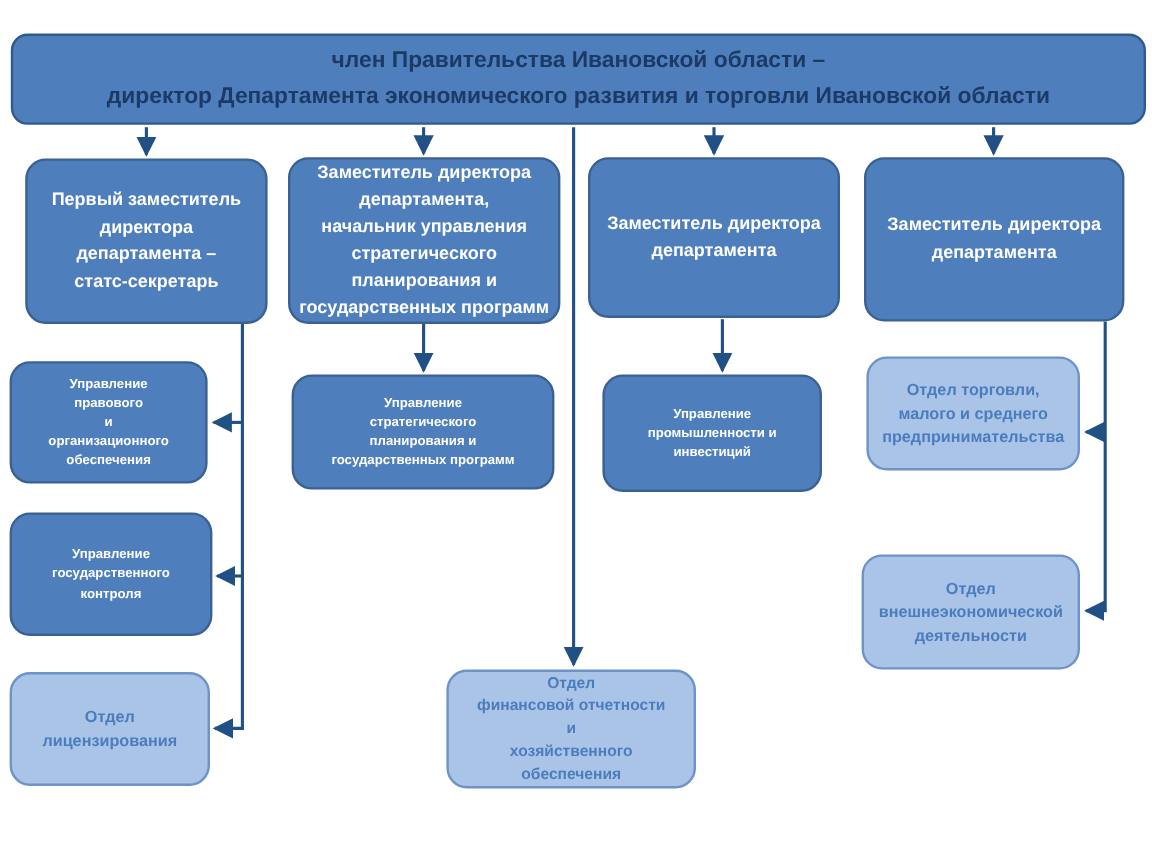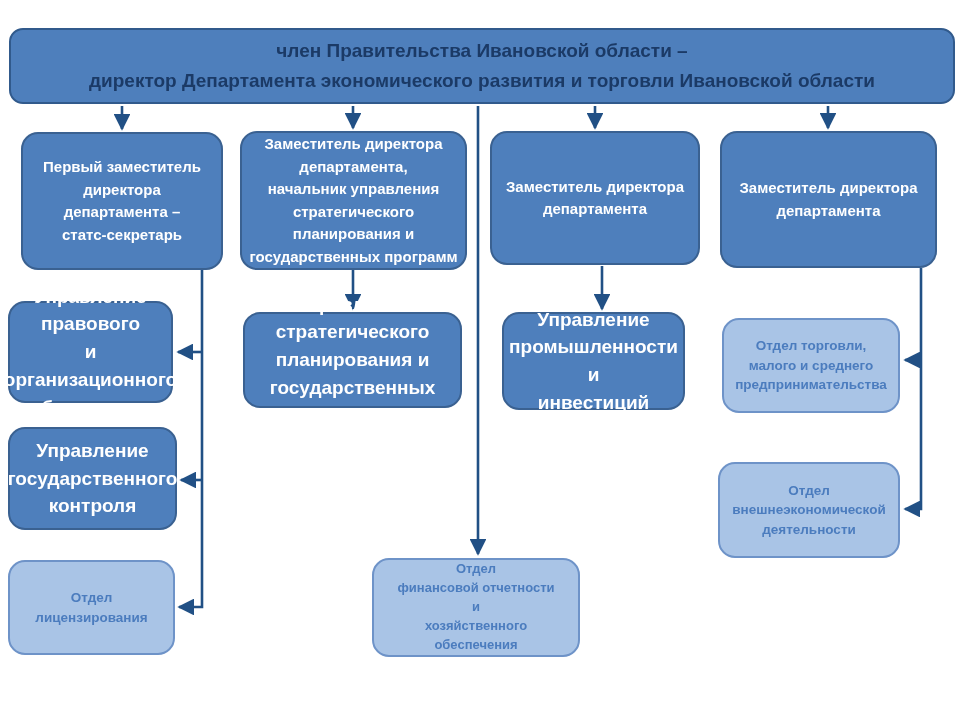--- a/index.html
+++ b/index.html
@@ -42,31 +42,31 @@
   }
   .header-box{
     left:9px;top:28px;width:946px;height:76px;
     background:var(--blue-fill);
     border:2.5px solid #315a8c;
     border-radius:14px;
     color:var(--title-text);
     font-size:19px;line-height:1.6;
   }
   .deputy{font-size:15px;line-height:1.5;}
-  .division{font-size:19px;line-height:1.46;}
+  .division{font-size:11px;line-height:1.46;}
   .section{font-size:13.5px;line-height:1.45;}
   .d1{left:21px;top:132px;width:202px;height:138px;}
   .d2{left:240px;top:131px;width:227px;height:139px;}
   .d3{left:490px;top:131px;width:210px;height:134px;}
   .d4{left:720px;top:131px;width:217px;height:137px;}
   .u1{left:8px;top:301px;width:165px;height:102px;}
   .u2{left:243px;top:312px;width:219px;height:96px;}
   .u3{left:502px;top:312px;width:183px;height:98px;}
   .u4{left:8px;top:427px;width:169px;height:103px;}
-  .o1{left:722px;top:318px;width:178px;height:95px;}
+  .o1{left:722px;top:297px;width:178px;height:95px;}
   .o2{left:718px;top:462px;width:182px;height:96px;border-width:3px;}
   .o3{left:8px;top:560px;width:167px;height:95px;border-color:#46689c;border-width:3px;color:var(--muted-white);}
   .o4{left:372px;top:558px;width:208px;height:99px;border-color:var(--dark-border);border-width:3px;color:var(--white-text);font-size:13px;}
 </style>
 </head>
 <body>
 
 <div class="stage">
 
   <svg width="960" height="720" viewBox="0 0 960 720">

